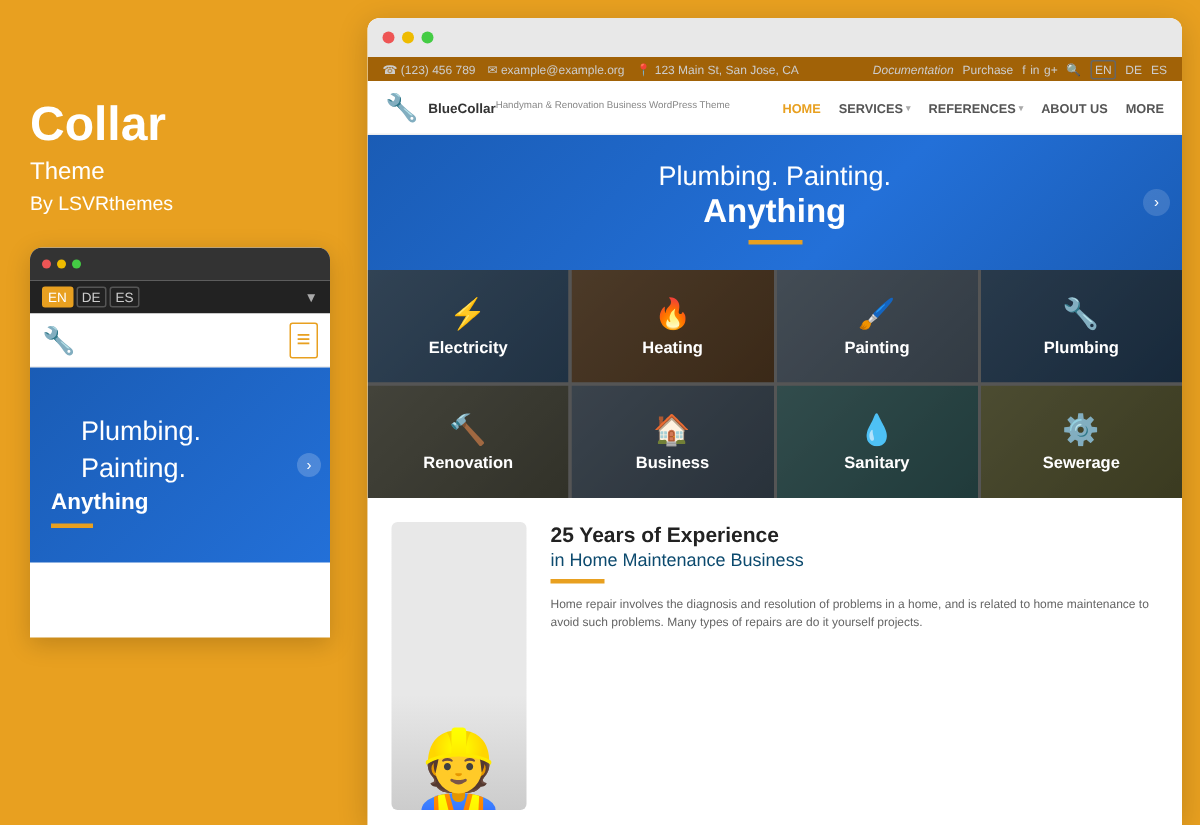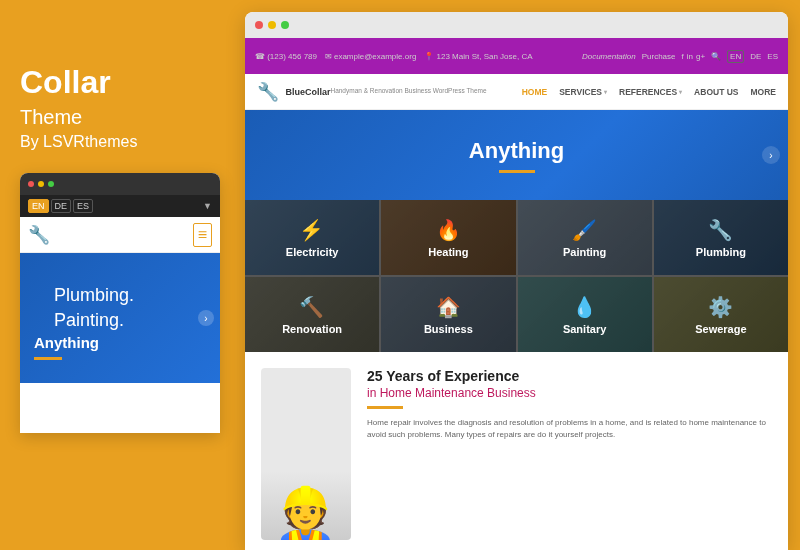--- a/index.html
+++ b/index.html
@@ -25,27 +25,27 @@
     }
     .theme-title {
       color: #fff;
       font-size: 32px;
       font-weight: 900;
       line-height: 1.1;
       margin-bottom: 6px;
     }
     .theme-subtitle {
       color: #fff;
-      font-size: 20px;
+      font-size: 16px;
       font-weight: 400;
       margin-bottom: 4px;
     }
     .theme-by {
       color: #fff;
-      font-size: 16px;
+      font-size: 13px;
       font-weight: 400;
       margin-bottom: 18px;
     }
 
     
     .mobile-mockup {
       background: #fff;
       border-radius: 8px 8px 0 0;
       width: 200px;
       min-height: 260px;
@@ -192,22 +192,22 @@
     .website {
       flex: 1;
       overflow: hidden;
       display: flex;
       flex-direction: column;
       font-size: 11px;
     }
 
     
     .info-bar {
-      background: #a21caf;
-      height: 36px;
+      background: #a16207;
+      height: 16px;
       display: flex;
       align-items: center;
       padding: 0 10px;
       gap: 10px;
       color: #ccc;
       font-size: 8px;
     }
     .info-bar-left {
       display: flex;
       align-items: center;
@@ -403,21 +403,21 @@
     }
     .experience-title {
       font-size: 14px;
       font-weight: 700;
       color: #222;
       margin-bottom: 2px;
     }
     .experience-subtitle {
       font-size: 12px;
       font-weight: 400;
-      color: #be185d;
+      color: #0c4a6e;
       margin-bottom: 6px;
     }
     .experience-line {
       width: 36px;
       height: 3px;
       background: #E8A020;
       margin-bottom: 8px;
     }
     .experience-text {
       font-size: 8px;
@@ -519,20 +519,21 @@
         <span class="nav-link">
             <span>REFERENCES</span>
             <span class="nav-link-arrow">▾</span>
           </span>
         <span class="nav-link">ABOUT US</span>
         <span class="nav-link">MORE</span>
       </div>
     </div>
 
     <div class="hero">
+      <div class="hero-text">Plumbing. Painting.</div>
       <div class="hero-bold">Anything</div>
       <div class="hero-line"></div>
       <div class="hero-arrow">›</div>
     </div>
 
     <div class="services-grid">
 
       <div class="service-card">
         <div class="service-card-bg bg-electricity"></div>
         <div class="service-card-content">

